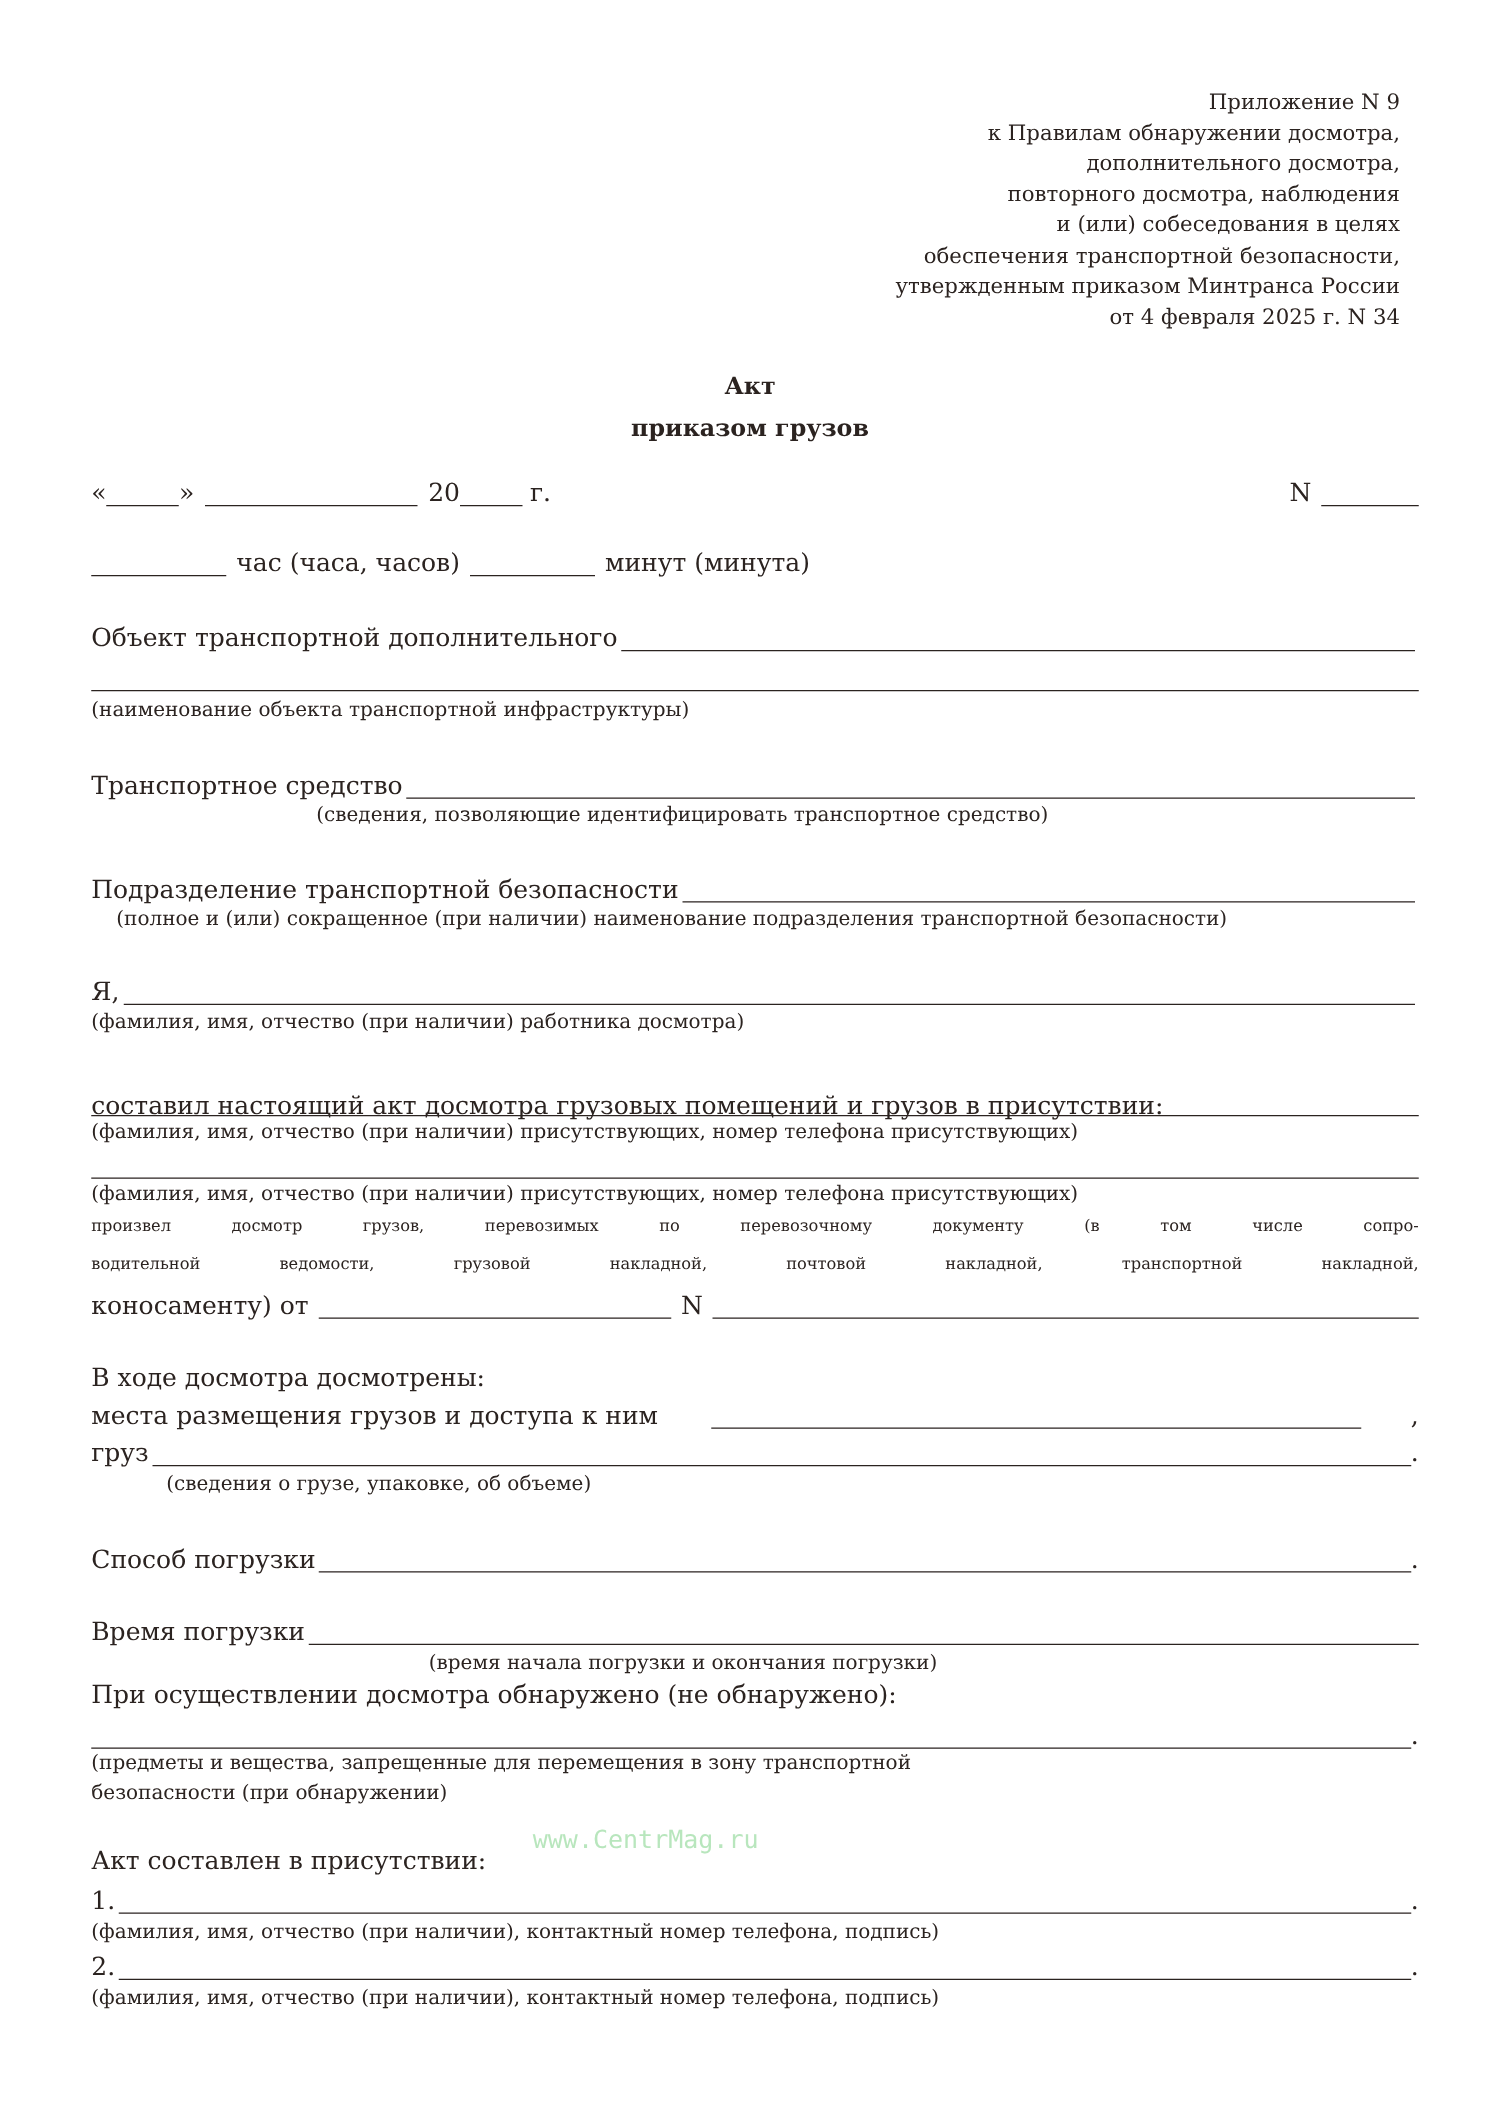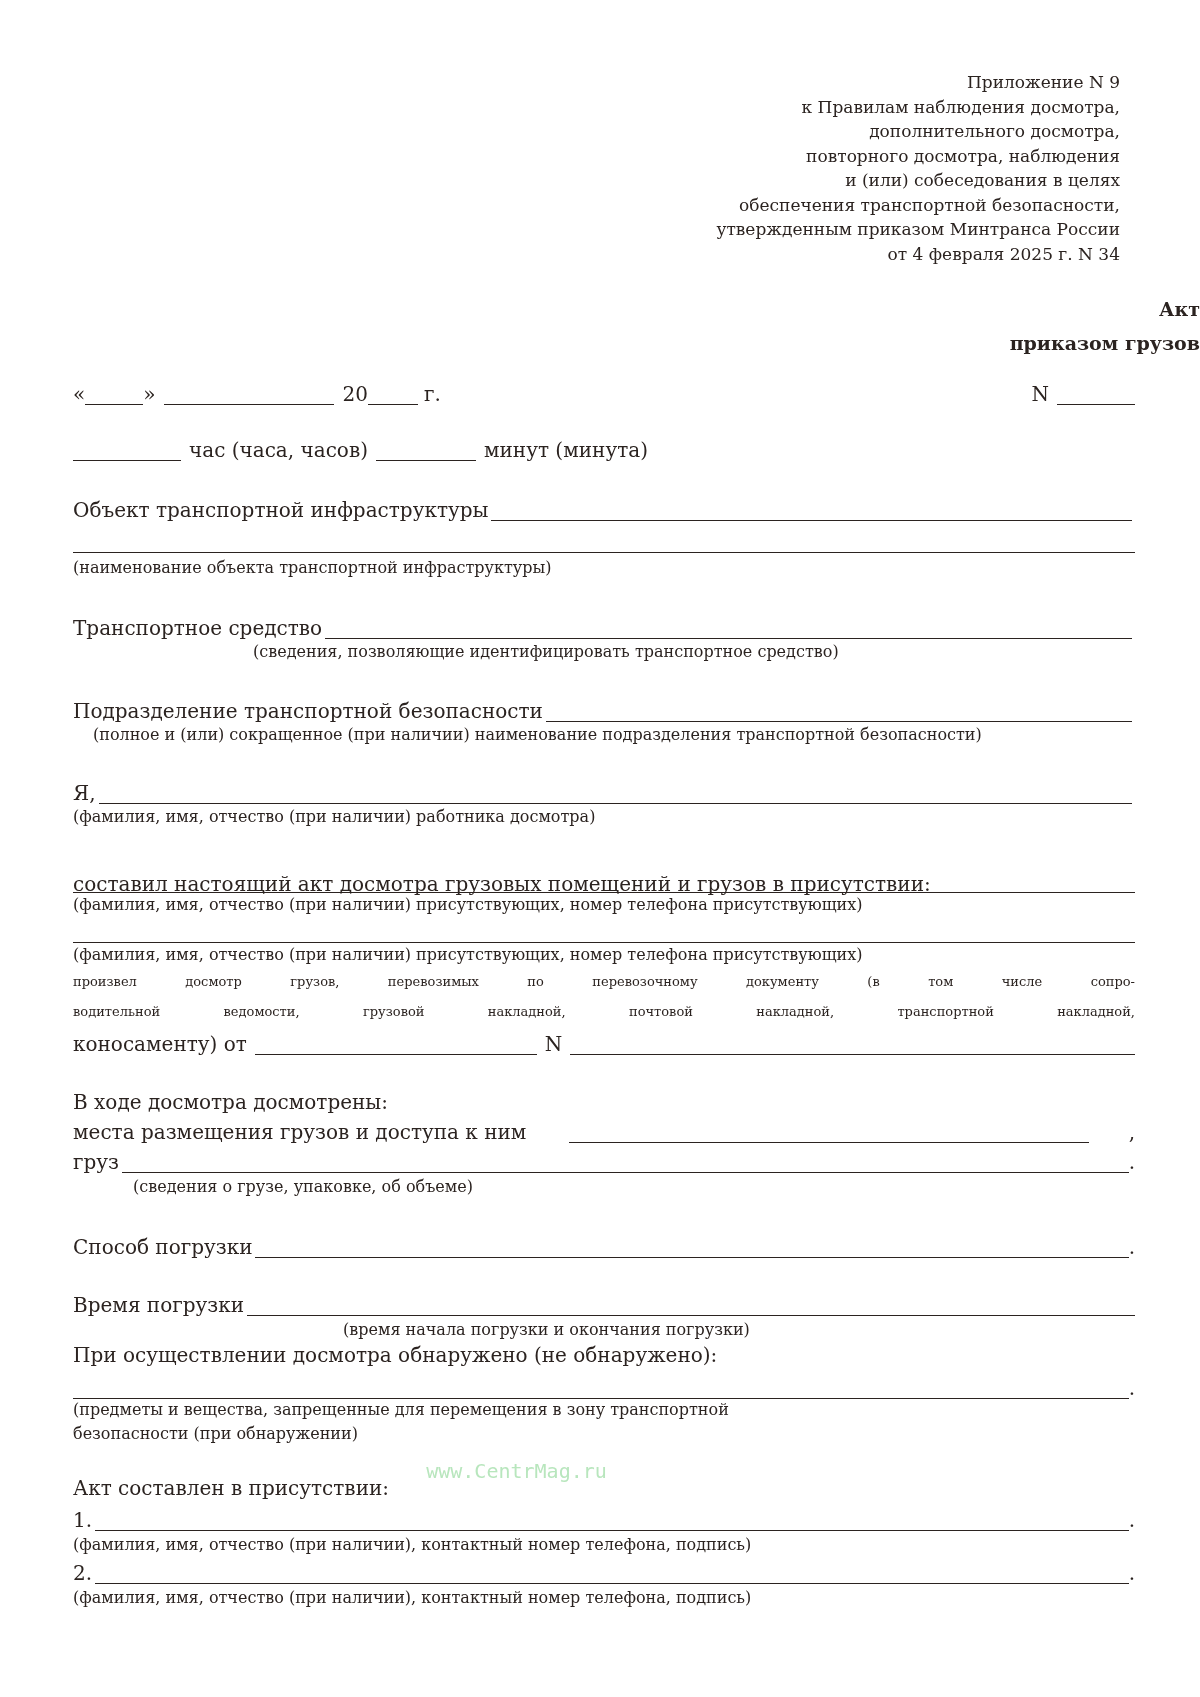--- a/index.html
+++ b/index.html
@@ -8,21 +8,21 @@
     font-family: "DejaVu Serif", "Liberation Serif", serif;
     color: #2b2320;
   }
   .page { position: absolute; left: 0; top: 0; width: 1200px; height: 1697px; }
   .appendix {
     position: absolute; right: 80px; top: 70px; width: 600px;
     text-align: right; font-size: 17px; line-height: 24.5px;
   }
   .appendix div { white-space: nowrap; }
   .title {
-    position: absolute; left: 0; width: 1200px; text-align: right;
+    position: absolute; left: 0; width: 1200px; text-align: center;
     font-weight: bold; font-size: 19px; line-height: 34px; top: 292px;
   }
   .row {
     position: absolute; left: 73px; width: 1062px; height: 28px;
     font-size: 20px; line-height: 28px; white-space: nowrap;
     display: flex; align-items: flex-end;
   }
   .row .lbl { flex: 0 0 auto; }
   .line {
     flex: 1 1 auto; border-bottom: 1.5px solid #2b2320; height: 20px;
@@ -43,21 +43,21 @@
     font-size: 20px; color: #b8e6bd;
   }
 </style>
 </head>
 <body>
 
 <div class="page">
 
   <div class="appendix">
     <div>Приложение N 9</div>
-    <div>к Правилам наблюдения досмотра,</div>
+    <div>к Правилам обнаружении досмотра,</div>
     <div>дополнительного досмотра,</div>
     <div>повторного досмотра, наблюдения</div>
     <div>и (или) собеседования в целях</div>
     <div>обеспечения транспортной безопасности,</div>
     <div>утвержденным приказом Минтранса России</div>
     <div>от 4 февраля 2025 г. N 34</div>
   </div>
 
   <div class="title">
     <div>Акт</div>
@@ -78,21 +78,21 @@
   </div>
 
   <div class="row" style="top:436px;">
     <span class="line fixed" style="width:108px;margin:0 8px 0 0;"></span>
     <span class="lbl">час (часа, часов)</span>
     <span class="line fixed" style="width:100px;margin:0 8px;"></span>
     <span class="lbl">минут (минута)</span>
   </div>
 
   <div class="row" style="top:496px;">
-    <span class="lbl">Объект транспортной инфраструктуры</span>
+    <span class="lbl">Объект транспортной дополнительного</span>
     <span class="line"></span>
   </div>
   <div class="row" style="top:528px;">
     <span class="line" style="margin:0;"></span>
   </div>
   <div class="hint" style="top:557px;">(наименование объекта транспортной инфраструктуры)</div>
 
   <div class="row" style="top:614px;">
     <span class="lbl">Транспортное средство</span>
     <span class="line"></span>

